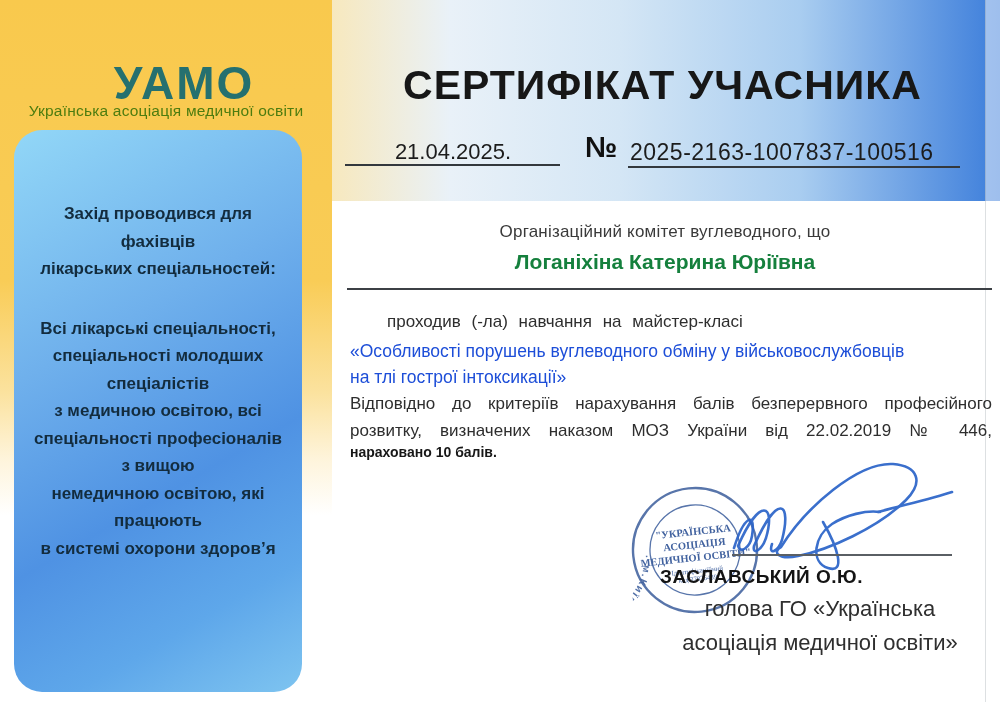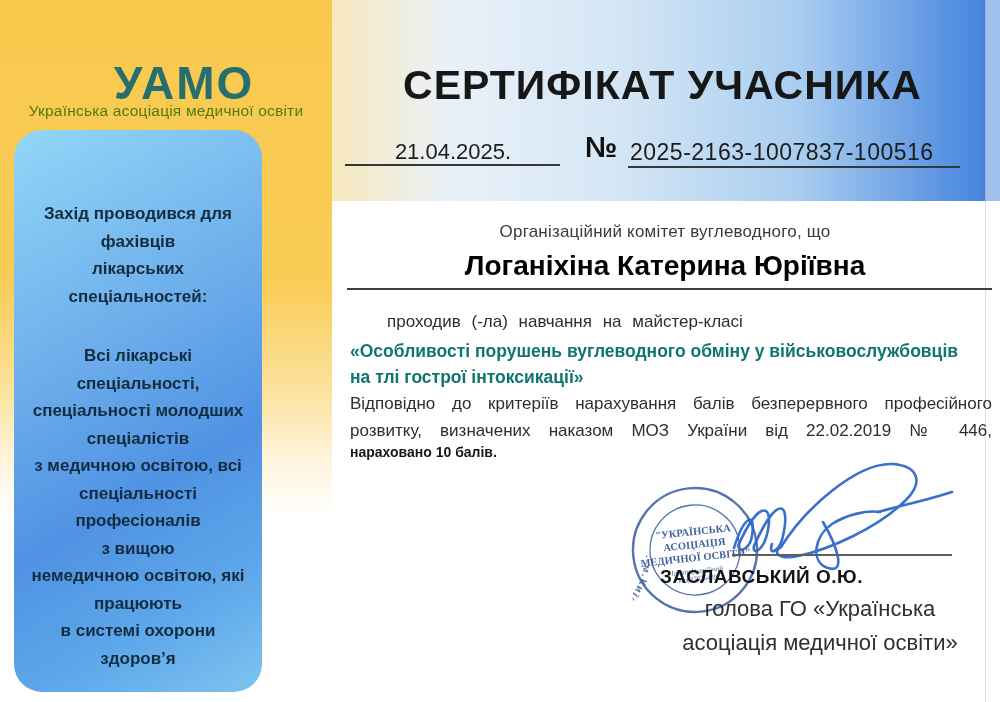--- a/index.html
+++ b/index.html
@@ -31,21 +31,21 @@
     left:18px;top:56px;width:332px;text-align:center;
     font-size:46px;font-weight:700;letter-spacing:2px;color:#25706f;
   }
   .logo-tagline{
     left:0;top:102px;width:332px;text-align:center;
     font-size:15.5px;color:#4d7c0f;letter-spacing:0.2px;
   }
 
   
   .blue-panel{
-    left:14px;top:130px;width:248px;height:562px;border-radius:28px;
+    left:14px;top:130px;width:288px;height:562px;border-radius:28px;
     background:linear-gradient(150deg,#92d7f7 0%,#6fb0ec 35%,#4f92e3 62%,#5ea7ea 82%,#7ec4f0 100%);
     box-sizing:border-box;padding:70px 14px 0 14px;
   }
   .panel-text{
     white-space:pre-line;text-align:center;
     color:#132c3e;font-weight:700;font-size:17px;line-height:1.62;
   }
   .panel-text.second{margin-top:32px;}
 
   
@@ -62,29 +62,29 @@
   .cert-number{left:630px;top:139px;font-size:23px;color:#1c1c1c;letter-spacing:0.5px;}
   .num-line{left:628px;top:166px;width:332px;height:2px;background:#33383d;}
 
   
   .confirm-line{
     left:340px;top:222px;width:650px;text-align:center;
     font-size:17px;color:#3a3a3a;letter-spacing:0.2px;
   }
   .participant-name{
     left:340px;top:250px;width:650px;text-align:center;
-    font-size:28px;font-weight:700;color:#000000;
+    font-size:21px;font-weight:700;color:#15803d;
   }
   .name-line{left:347px;top:288px;width:645px;height:2px;background:#3c4045;}
   .training-line{
     left:350px;top:312px;font-size:17px;color:#2e2e2e;word-spacing:6px;margin-left:37px;
   }
   .course-title{
     left:350px;top:338px;width:648px;
-    font-size:17.5px;font-weight:700;color:#0f766e;line-height:1.5;white-space:pre-line;
+    font-size:17.5px;font-weight:400;color:#1d4ed8;line-height:1.5;white-space:pre-line;
   }
   .points-par{
     left:350px;top:390px;width:642px;
     font-size:17px;color:#2e2e2e;line-height:1.6;
     text-align:justify;text-align-last:justify;
   }
   .points-bold{
     left:350px;top:444px;font-size:14px;font-weight:700;color:#171717;
   }
 

